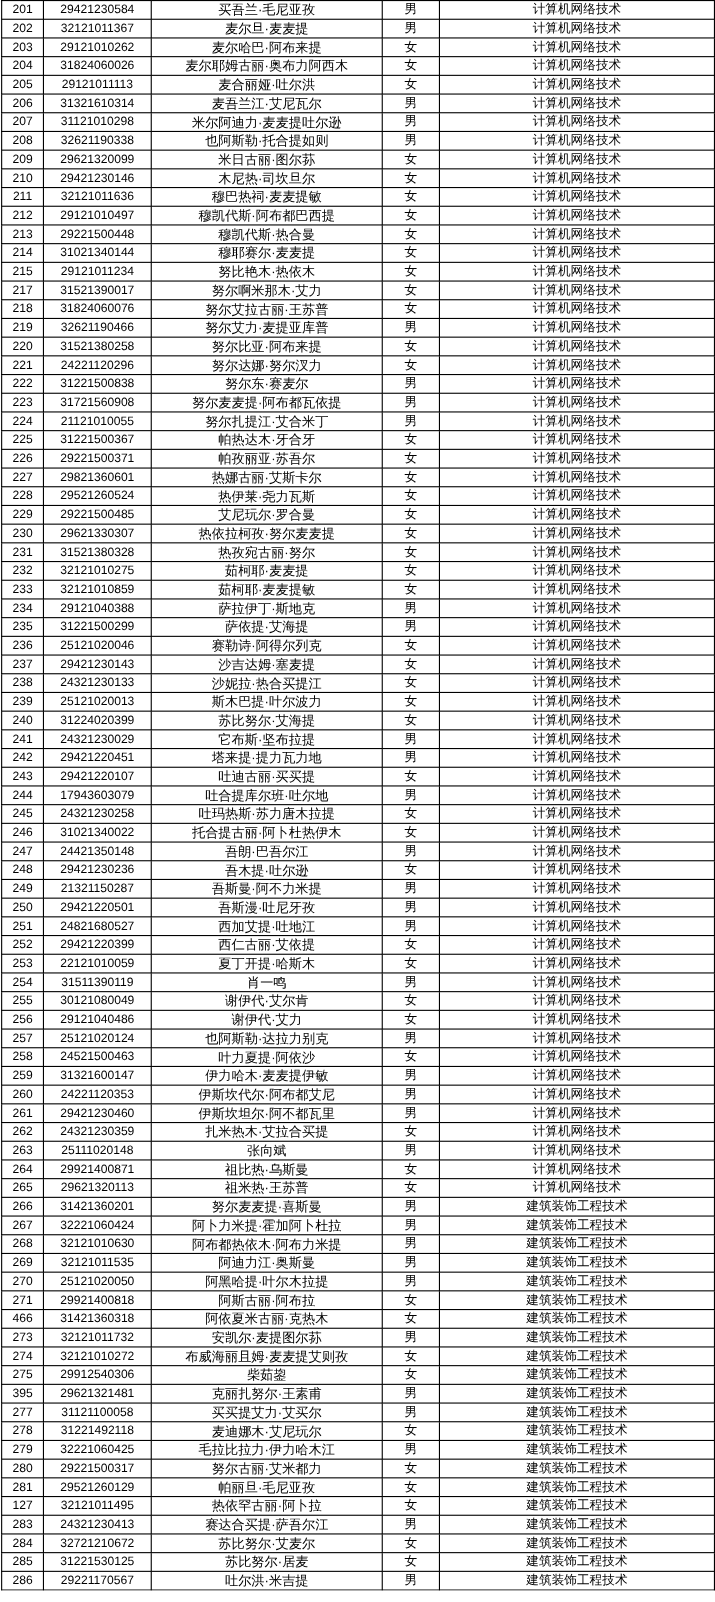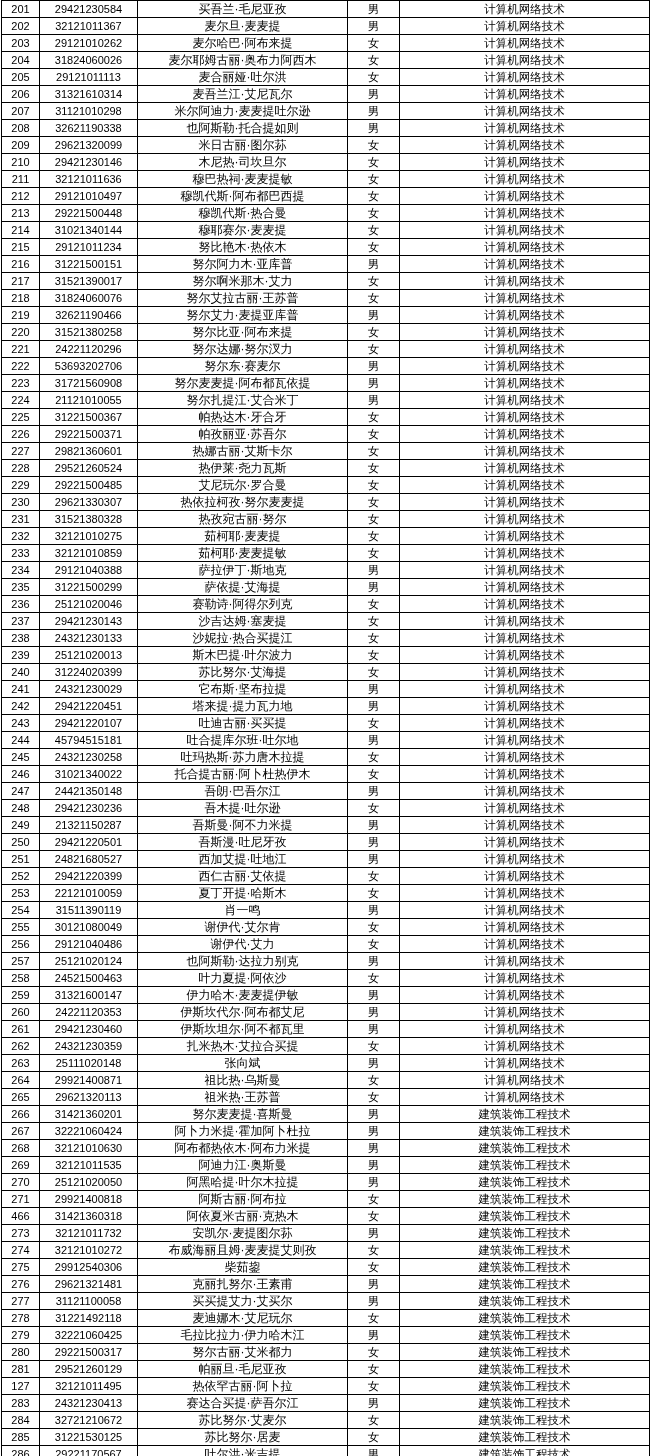--- a/index.html
+++ b/index.html
@@ -153,27 +153,20 @@
           <td class="major">计算机网络技术</td>
         </tr>
         <tr>
           <td class="no">215</td>
           <td class="id">29121011234</td>
           <td class="name">努比艳木·热依木</td>
           <td class="sex">女</td>
           <td class="major">计算机网络技术</td>
         </tr>
         <tr>
-          <td class="no">216</td>
-          <td class="id">31221500151</td>
-          <td class="name">努尔阿力木·亚库普</td>
-          <td class="sex">男</td>
-          <td class="major">计算机网络技术</td>
-        </tr>
-        <tr>
           <td class="no">217</td>
           <td class="id">31521390017</td>
           <td class="name">努尔啊米那木·艾力</td>
           <td class="sex">女</td>
           <td class="major">计算机网络技术</td>
         </tr>
         <tr>
           <td class="no">218</td>
           <td class="id">31824060076</td>
           <td class="name">努尔艾拉古丽·王苏普</td>
@@ -196,21 +189,21 @@
         </tr>
         <tr>
           <td class="no">221</td>
           <td class="id">24221120296</td>
           <td class="name">努尔达娜·努尔汊力</td>
           <td class="sex">女</td>
           <td class="major">计算机网络技术</td>
         </tr>
         <tr>
           <td class="no">222</td>
-          <td class="id">53693202706</td>
+          <td class="id">31221500838</td>
           <td class="name">努尔东·赛麦尔</td>
           <td class="sex">男</td>
           <td class="major">计算机网络技术</td>
         </tr>
         <tr>
           <td class="no">223</td>
           <td class="id">31721560908</td>
           <td class="name">努尔麦麦提·阿布都瓦依提</td>
           <td class="sex">男</td>
           <td class="major">计算机网络技术</td>
@@ -350,21 +343,21 @@
         </tr>
         <tr>
           <td class="no">243</td>
           <td class="id">29421220107</td>
           <td class="name">吐迪古丽·买买提</td>
           <td class="sex">女</td>
           <td class="major">计算机网络技术</td>
         </tr>
         <tr>
           <td class="no">244</td>
-          <td class="id">45794515181</td>
+          <td class="id">17943603079</td>
           <td class="name">吐合提库尔班·吐尔地</td>
           <td class="sex">男</td>
           <td class="major">计算机网络技术</td>
         </tr>
         <tr>
           <td class="no">245</td>
           <td class="id">24321230258</td>
           <td class="name">吐玛热斯·苏力唐木拉提</td>
           <td class="sex">女</td>
           <td class="major">计算机网络技术</td>
@@ -573,21 +566,21 @@
           <td class="major">建筑装饰工程技术</td>
         </tr>
         <tr>
           <td class="no">275</td>
           <td class="id">29912540306</td>
           <td class="name">柴茹鋆</td>
           <td class="sex">女</td>
           <td class="major">建筑装饰工程技术</td>
         </tr>
         <tr>
-          <td class="no">276</td>
+          <td class="no">395</td>
           <td class="id">29621321481</td>
           <td class="name">克丽扎努尔·王素甫</td>
           <td class="sex">男</td>
           <td class="major">建筑装饰工程技术</td>
         </tr>
         <tr>
           <td class="no">277</td>
           <td class="id">31121100058</td>
           <td class="name">买买提艾力·艾买尔</td>
           <td class="sex">男</td>

